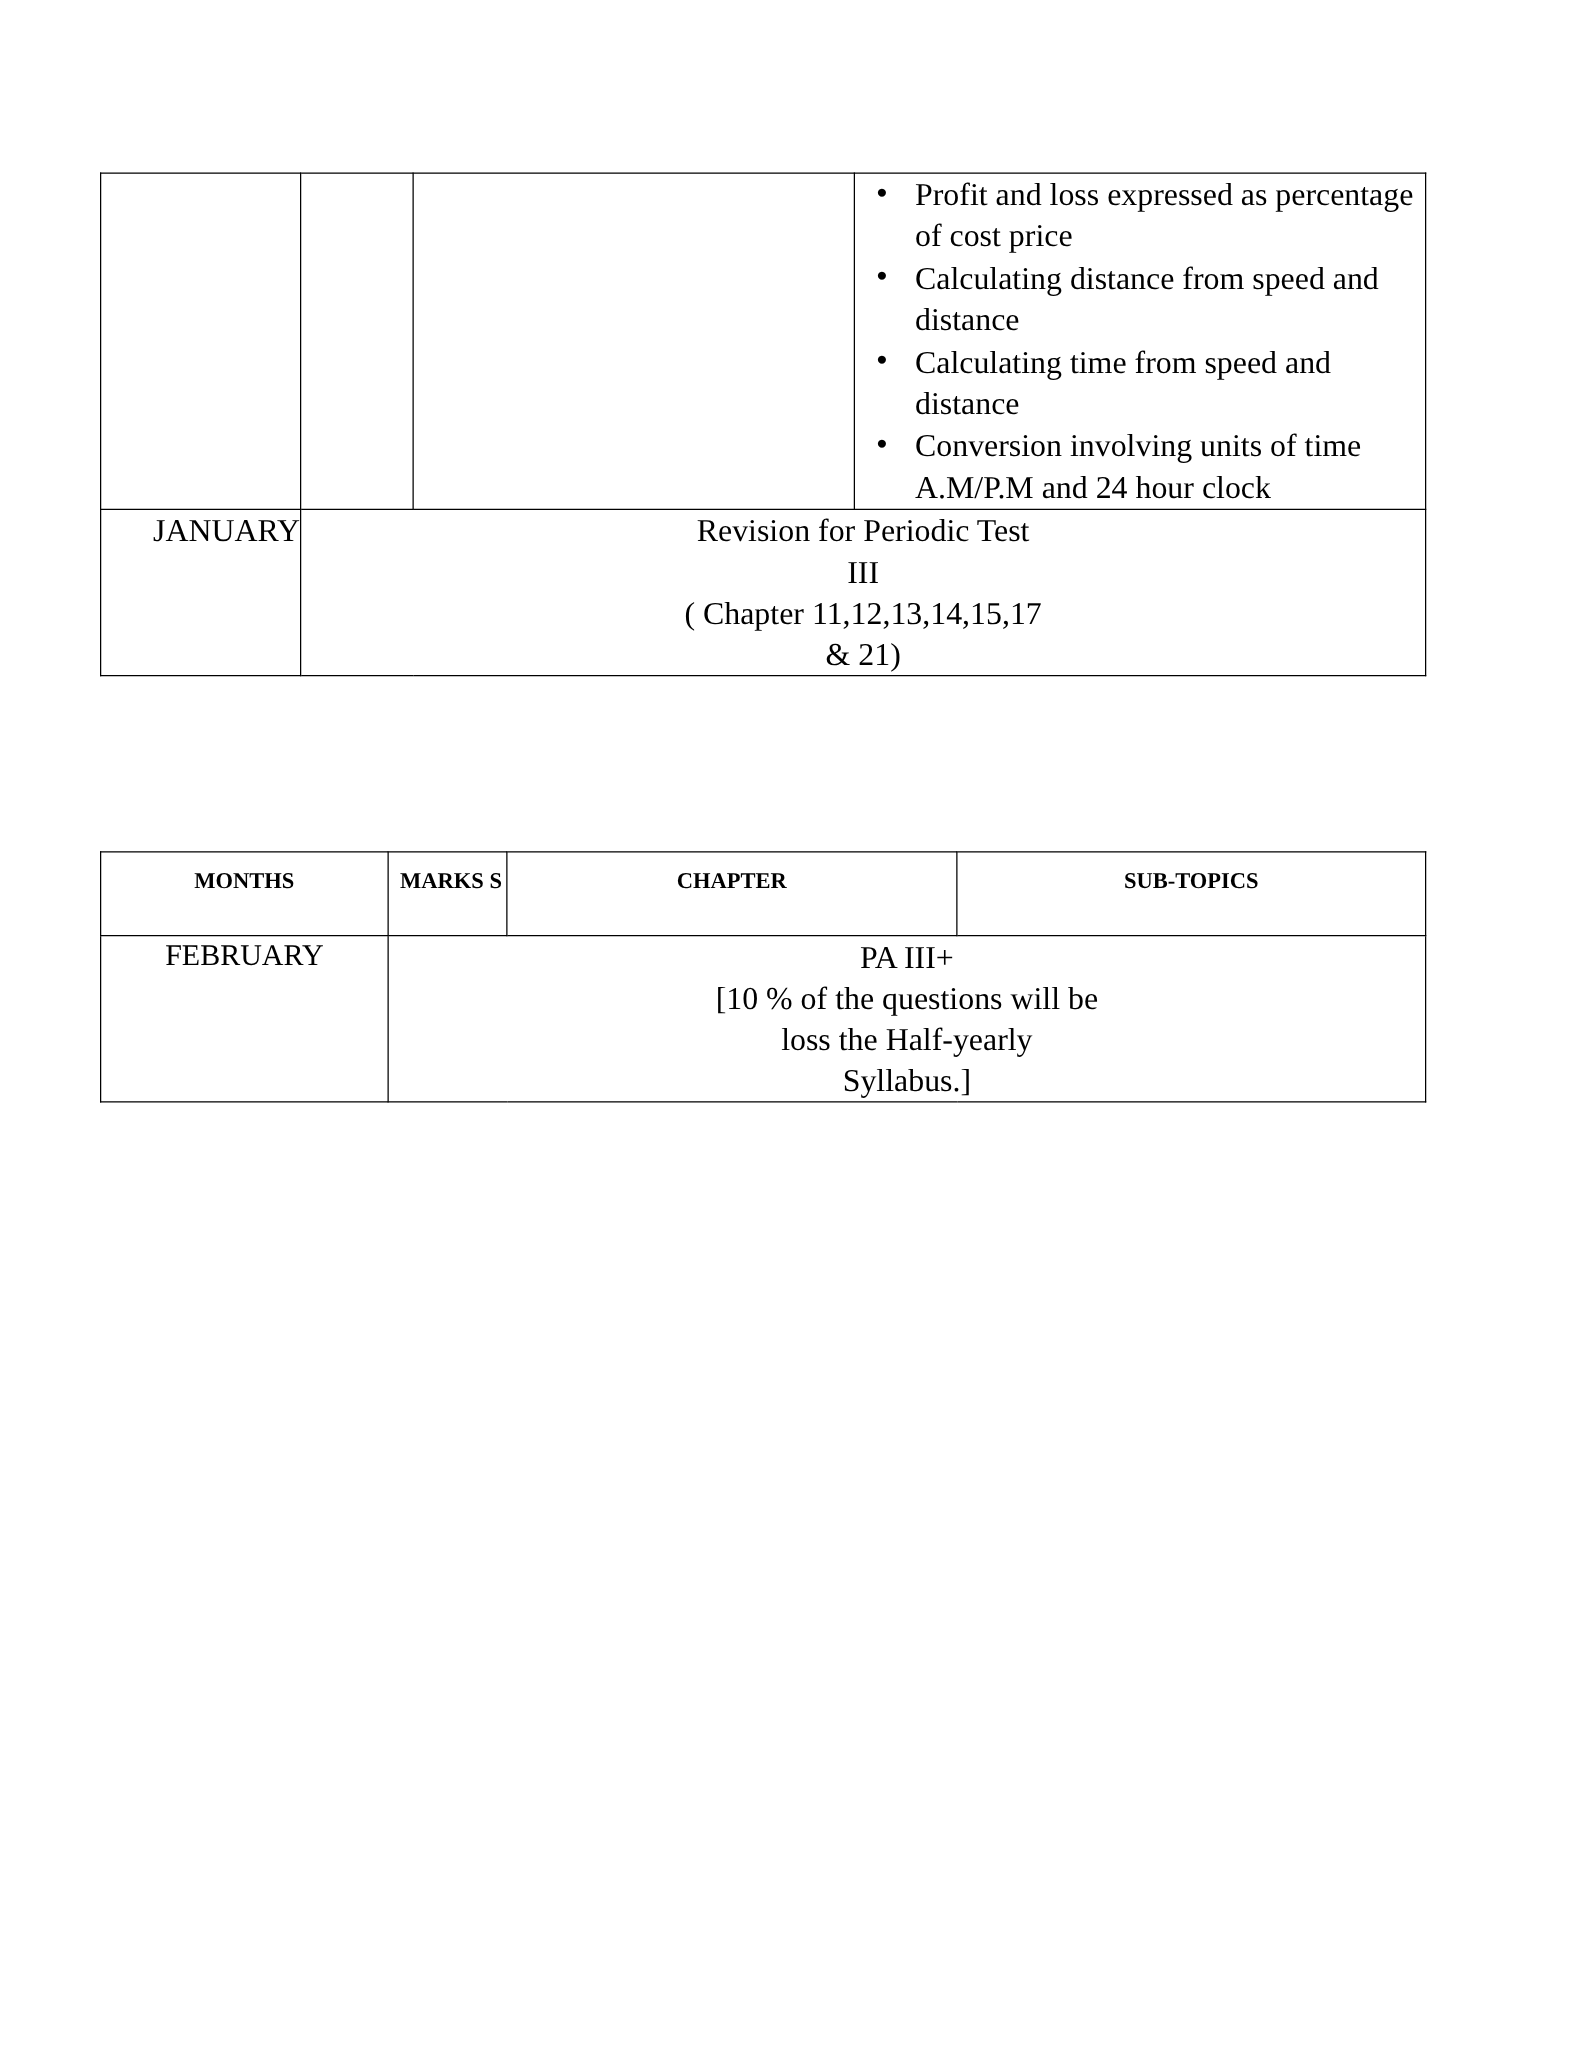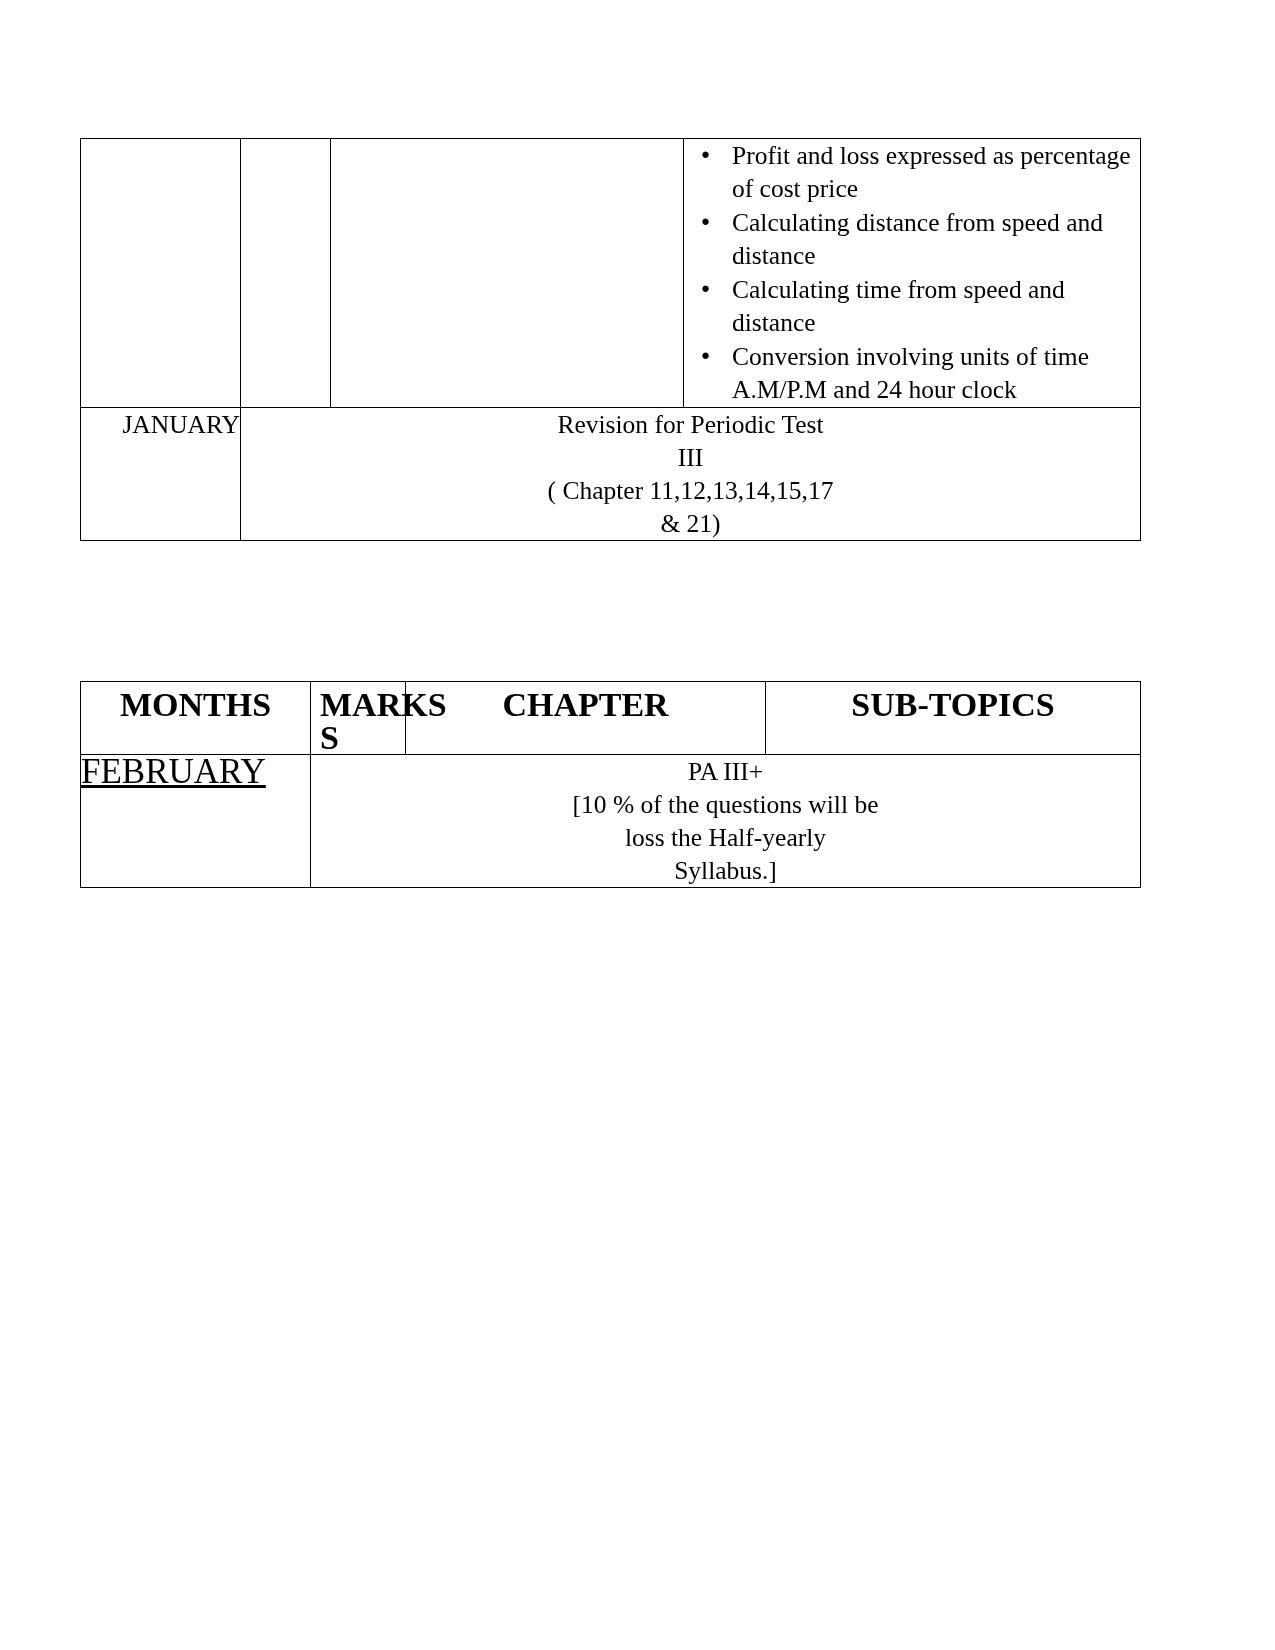--- a/index.html
+++ b/index.html
@@ -106,36 +106,35 @@
     top: 681px;
     width: 1060px;
   }
   #table-two .h1 { width: 230px; }
   #table-two .h2 { width: 95px; }
   #table-two .h3 { width: 360px; }
   #table-two .h4 { width: 375px; }
 
   #table-two th.hdr {
     font-weight: bold;
-    font-size: 34px;
+    font-size: 18px;
     line-height: 33px;
     vertical-align: top;
     height: 60px;
     padding: 6px 3px 0 3px;
   }
   #table-two th.hdr.center { text-align: center; }
   #table-two th.hdr.left { text-align: left; padding-left: 9px; }
 
   .feb-month {
-    text-align: left;
-    font-size: 35px;
+    text-align: center;
+    font-size: 24px;
     line-height: 33px;
     padding: 10px 4px 0 4px;
     vertical-align: top;
-    text-decoration: underline;
   }
   .feb-body {
     text-align: center;
     font-size: 25.5px;
     line-height: 33px;
     padding: 10px 4px 8px 4px;
     vertical-align: top;
   }
   .feb-body .ln { display: block; }
 </style>

